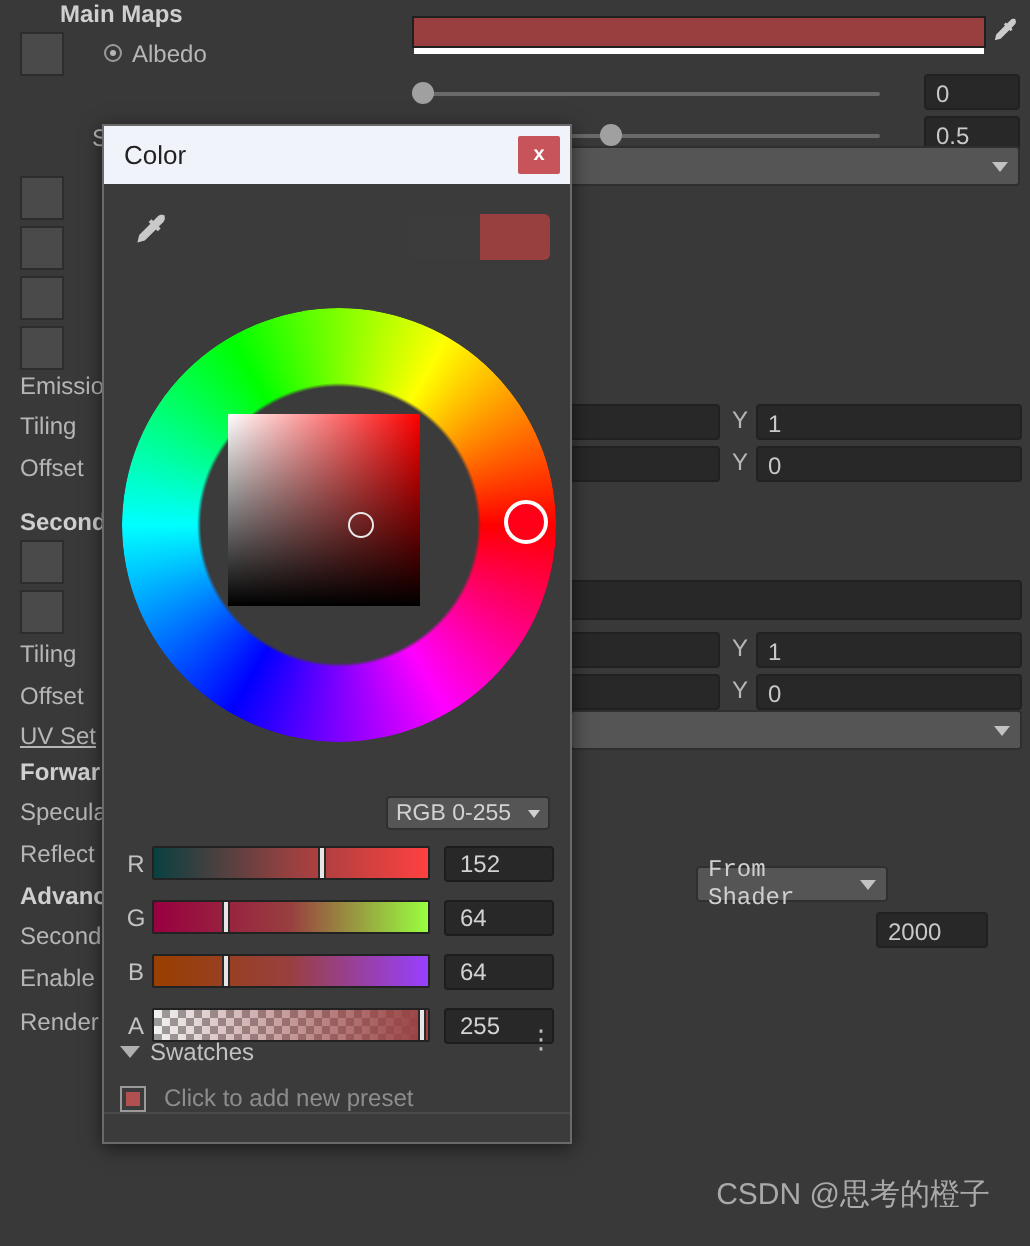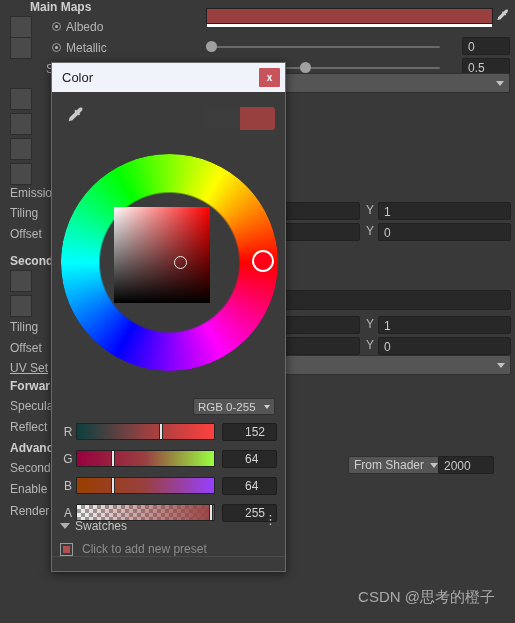--- a/index.html
+++ b/index.html
@@ -85,21 +85,21 @@
   #fmtbtn .caret{border-top-color:#d0d0d0;border-left-width:3.5px;border-right-width:3.5px;border-top-width:4.5px;}
 
   
   .chan{position:absolute;left:8px;right:8px;height:19px;display:flex;align-items:center;}
   .chan .ch-l{width:16px;color:#c2c2c2;font-size:12px;text-align:center;flex:0 0 16px;}
   .chan .ch-bar{height:17px;flex:1 1 auto;position:relative;border:1px solid #222;box-sizing:border-box;
                 border-radius:1px;overflow:hidden;margin-right:7px;}
   .chan .ch-knob{position:absolute;top:-1px;width:4px;height:19px;background:#e6e6e6;border:1px solid #2a2a2a;
                  box-sizing:border-box;}
   .chan .ch-val{width:55px;flex:0 0 55px;height:18px;background:#282828;border:1px solid #1d1d1d;
-                border-radius:2px;color:#d2d2d2;font-size:12px;line-height:16px;padding-left:22px;box-sizing:border-box;}
+                border-radius:2px;color:#d2d2d2;font-size:12px;line-height:16px;padding-left:7px;box-sizing:border-box;}
 
   .checker{position:absolute;inset:0;
     background-image:
       linear-gradient(45deg,#9b9b9b 25%,transparent 25%,transparent 75%,#9b9b9b 75%),
       linear-gradient(45deg,#9b9b9b 25%,transparent 25%,transparent 75%,#9b9b9b 75%);
     background-size:8px 8px;background-position:0 0,4px 4px;background-color:#f2f2f2;}
 
   
   #hexrow{position:absolute;left:8px;right:8px;top:400px;height:20px;display:flex;align-items:center;}
   #hexrow .hl{color:#b6b6b6;font-size:12px;flex:0 0 auto;}
@@ -135,25 +135,20 @@
     <span class="radio" style="margin-left:20px;"></span>
     <span class="lbl">Albedo</span>
   </div>
   <div class="albedo-swatch" style="position:absolute;left:206px;right:22px;top:8px;"></div>
   <div class="eyedrop-bg" style="position:absolute;right:2px;top:8px;">
     <svg viewBox="0 0 18 18" width="18" height="18" aria-hidden="true">
       <path d="M13.2 2.1c-.9-.9-2.2-.9-3 0L8.5 3.8l-.6-.6-1 1 .6.6-4.4 4.4-.7 2.9 2.9-.7 4.4-4.4.6.6 1-1-.6-.6 1.7-1.7c.8-.8.8-2.1-.2-3.2z" fill="#cccccc"></path>
     </svg>
   </div>
 
-  <div class="row" style="top:37px;">
-    <div class="texbox" style="margin-left:10px;"></div>
-    <span class="radio" style="margin-left:20px;"></span>
-    <span class="lbl">Metallic</span>
-  </div>
   <div class="slider-track" style="position:absolute;left:206px;right:75px;top:46px;">
     <div class="slider-knob" style="left:0;"></div>
   </div>
   <div class="numfield" style="position:absolute;left:462px;top:37px;width:48px;">0</div>
 
   <div class="row" style="top:58px;">
     <span class="lbl" style="margin-left:46px;">Smoothness</span>
   </div>
   <div class="slider-track" style="position:absolute;left:206px;right:75px;top:67px;">
     <div class="slider-knob" style="left:40%;"></div>
@@ -244,21 +239,21 @@
     <span class="lbl" style="margin-left:10px;">Specula</span>
   </div>
   <div class="row" style="top:416px;">
     <span class="lbl" style="margin-left:10px;">Reflect</span>
   </div>
 
   <div class="row sec-title" style="top:437px;left:10px;">Advanc</div>
   <div class="row" style="top:457px;">
     <span class="lbl" style="margin-left:10px;">Second</span>
   </div>
-  <div class="dropdown" style="position:absolute;left:348px;top:456px;width:96px;">
+  <div class="dropdown" style="position:absolute;left:348px;top:433px;width:96px;font-family:Liberation Mono, monospace;">
     <span>From Shader</span>
     <span class="caret"></span>
   </div>
   <div class="numfield" style="position:absolute;left:438px;top:456px;width:56px;">2000</div>
 
   <div class="row" style="top:478px;">
     <span class="lbl" style="margin-left:10px;">Enable</span>
   </div>
   <div class="row" style="top:500px;">
     <span class="lbl" style="margin-left:10px;">Render</span>

